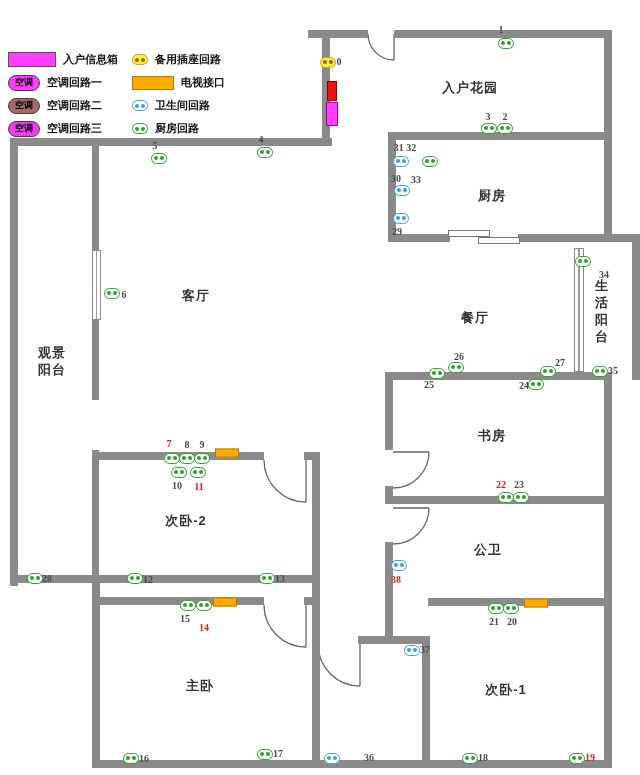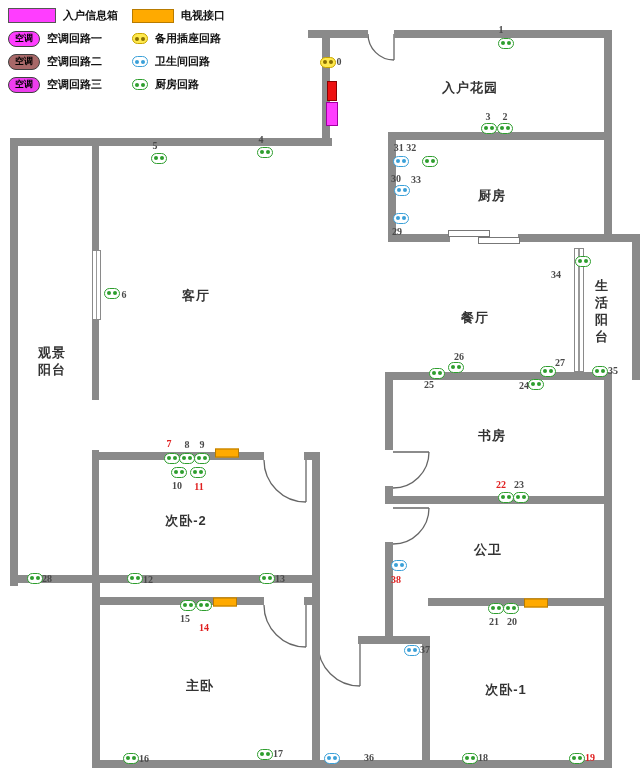--- a/index.html
+++ b/index.html
@@ -27,21 +27,21 @@
   .room-label{position:absolute;transform:translate(-50%,-50%);font-weight:bold;font-size:13px;
               color:#333;text-align:center;letter-spacing:1px;line-height:1.3;white-space:normal;}
   
   .tv{position:absolute;width:24px;height:9px;background:#ffaa00;border:1px solid #b87b00;
       transform:translate(-50%,-50%);box-sizing:border-box;}
   .dev{position:absolute;transform:translate(-50%,-50%);box-sizing:border-box;}
   .dev-breaker{width:10px;height:20px;background:#ee1111;border:1px solid #8a0000;}
   .dev-info{width:12px;height:24px;background:#ff3dff;border:1px solid #a000a0;}
   
   .legend{position:absolute;left:8px;top:4px;display:flex;gap:14px;}
-  .legend-col{display:flex;flex-direction:column;}
+  .legend-col{display:flex;flex-direction:column;margin-top:44px;}
   .legend-item{display:flex;align-items:center;gap:7px;height:23px;}
   .legend-label{font-weight:bold;font-size:11px;color:#111;white-space:nowrap;}
   .sw-rect-magenta{width:46px;height:13px;background:#ff3dff;border:1px solid #555;flex:none;}
   .sw-rect-red{width:26px;height:14px;background:#ee1111;border:1px solid #555;flex:none;}
   .sw-rect-orange{width:40px;height:12px;background:#ffaa00;border:1px solid #b87b00;flex:none;}
   .sw-ac{width:30px;height:14px;border-radius:8px;border:1px solid #404040;font-weight:bold;
          font-size:9px;display:flex;align-items:center;justify-content:center;color:#000;flex:none;}
 </style>
 </head>
 <body>
@@ -79,29 +79,29 @@
           <span class="sw-ac" style="background: rgb(168, 104, 104);">空调</span>
           <span class="legend-label">空调回路二</span>
         </div>
         <div class="legend-item">
           <span class="sw-ac" style="background: rgb(238, 61, 238);">空调</span>
           <span class="legend-label">空调回路三</span>
         </div>
       </div>
     <div class="legend-col" id="legend-right">
         <div class="legend-item">
+          <span class="outlet legend-outlet yellow">
+            <i></i>
+            <i></i>
+          </span>
+          <span class="legend-label">备用插座回路</span>
+        </div>
+        <div class="legend-item">
           <span class="sw-rect-orange"></span>
           <span class="legend-label">电视接口</span>
-        </div>
-        <div class="legend-item">
-          <span class="outlet legend-outlet yellow">
-            <i></i>
-            <i></i>
-          </span>
-          <span class="legend-label">备用插座回路</span>
         </div>
         <div class="legend-item">
           <span class="outlet legend-outlet blue">
             <i></i>
             <i></i>
           </span>
           <span class="legend-label">卫生间回路</span>
         </div>
         <div class="legend-item">
           <span class="outlet legend-outlet green">
@@ -192,21 +192,21 @@
     <span class="num" style="left: 396px; top: 178px;">30</span>
     <span class="outlet blue" style="left: 393px; top: 212.5px;">
       <i></i>
       <i></i>
     </span>
     <span class="num" style="left: 397px; top: 231px;">29</span>
     <span class="outlet green" style="left: 575px; top: 255.5px;">
       <i></i>
       <i></i>
     </span>
-    <span class="num" style="left: 556px; top: 274px;">34</span>
+    <span class="num" style="left: 604px; top: 274px;">34</span>
     <span class="outlet green" style="left: 592px; top: 365.5px;">
       <i></i>
       <i></i>
     </span>
     <span class="num" style="left: 613px; top: 370px;">35</span>
     <span class="outlet green" style="left: 540px; top: 365.5px;">
       <i></i>
       <i></i>
     </span>
     <span class="num" style="left: 560px; top: 362px;">27</span>

